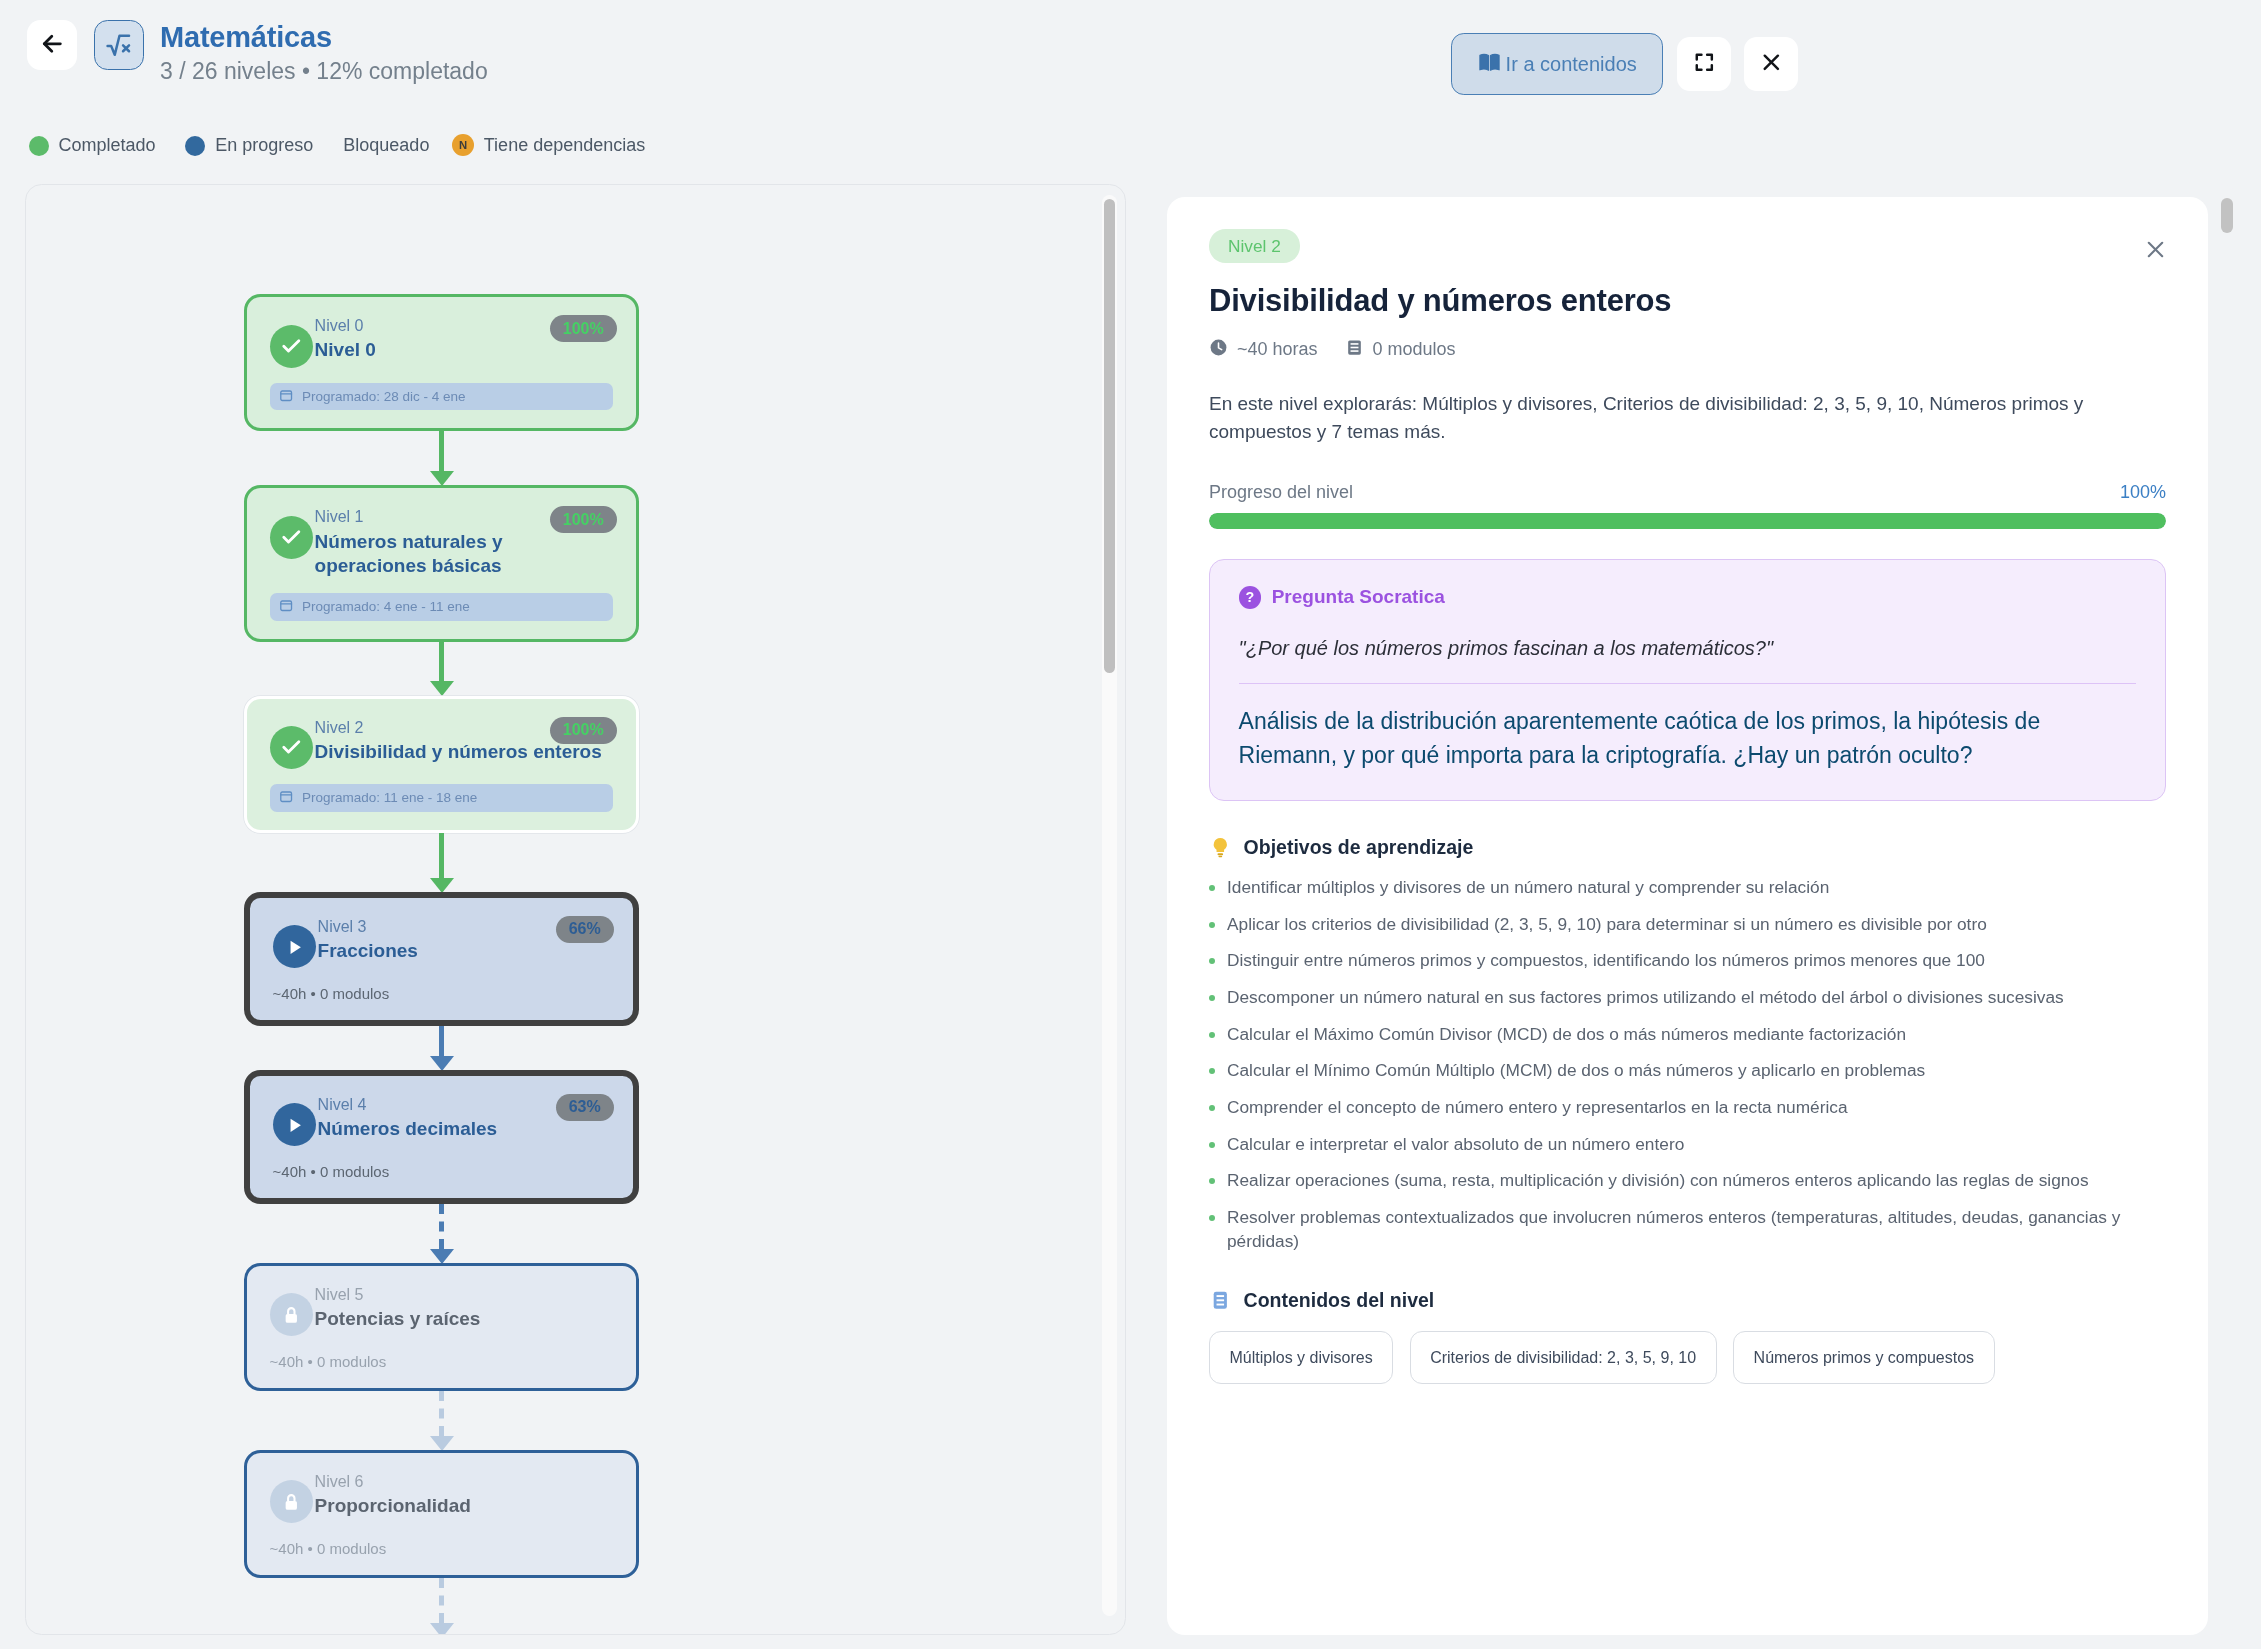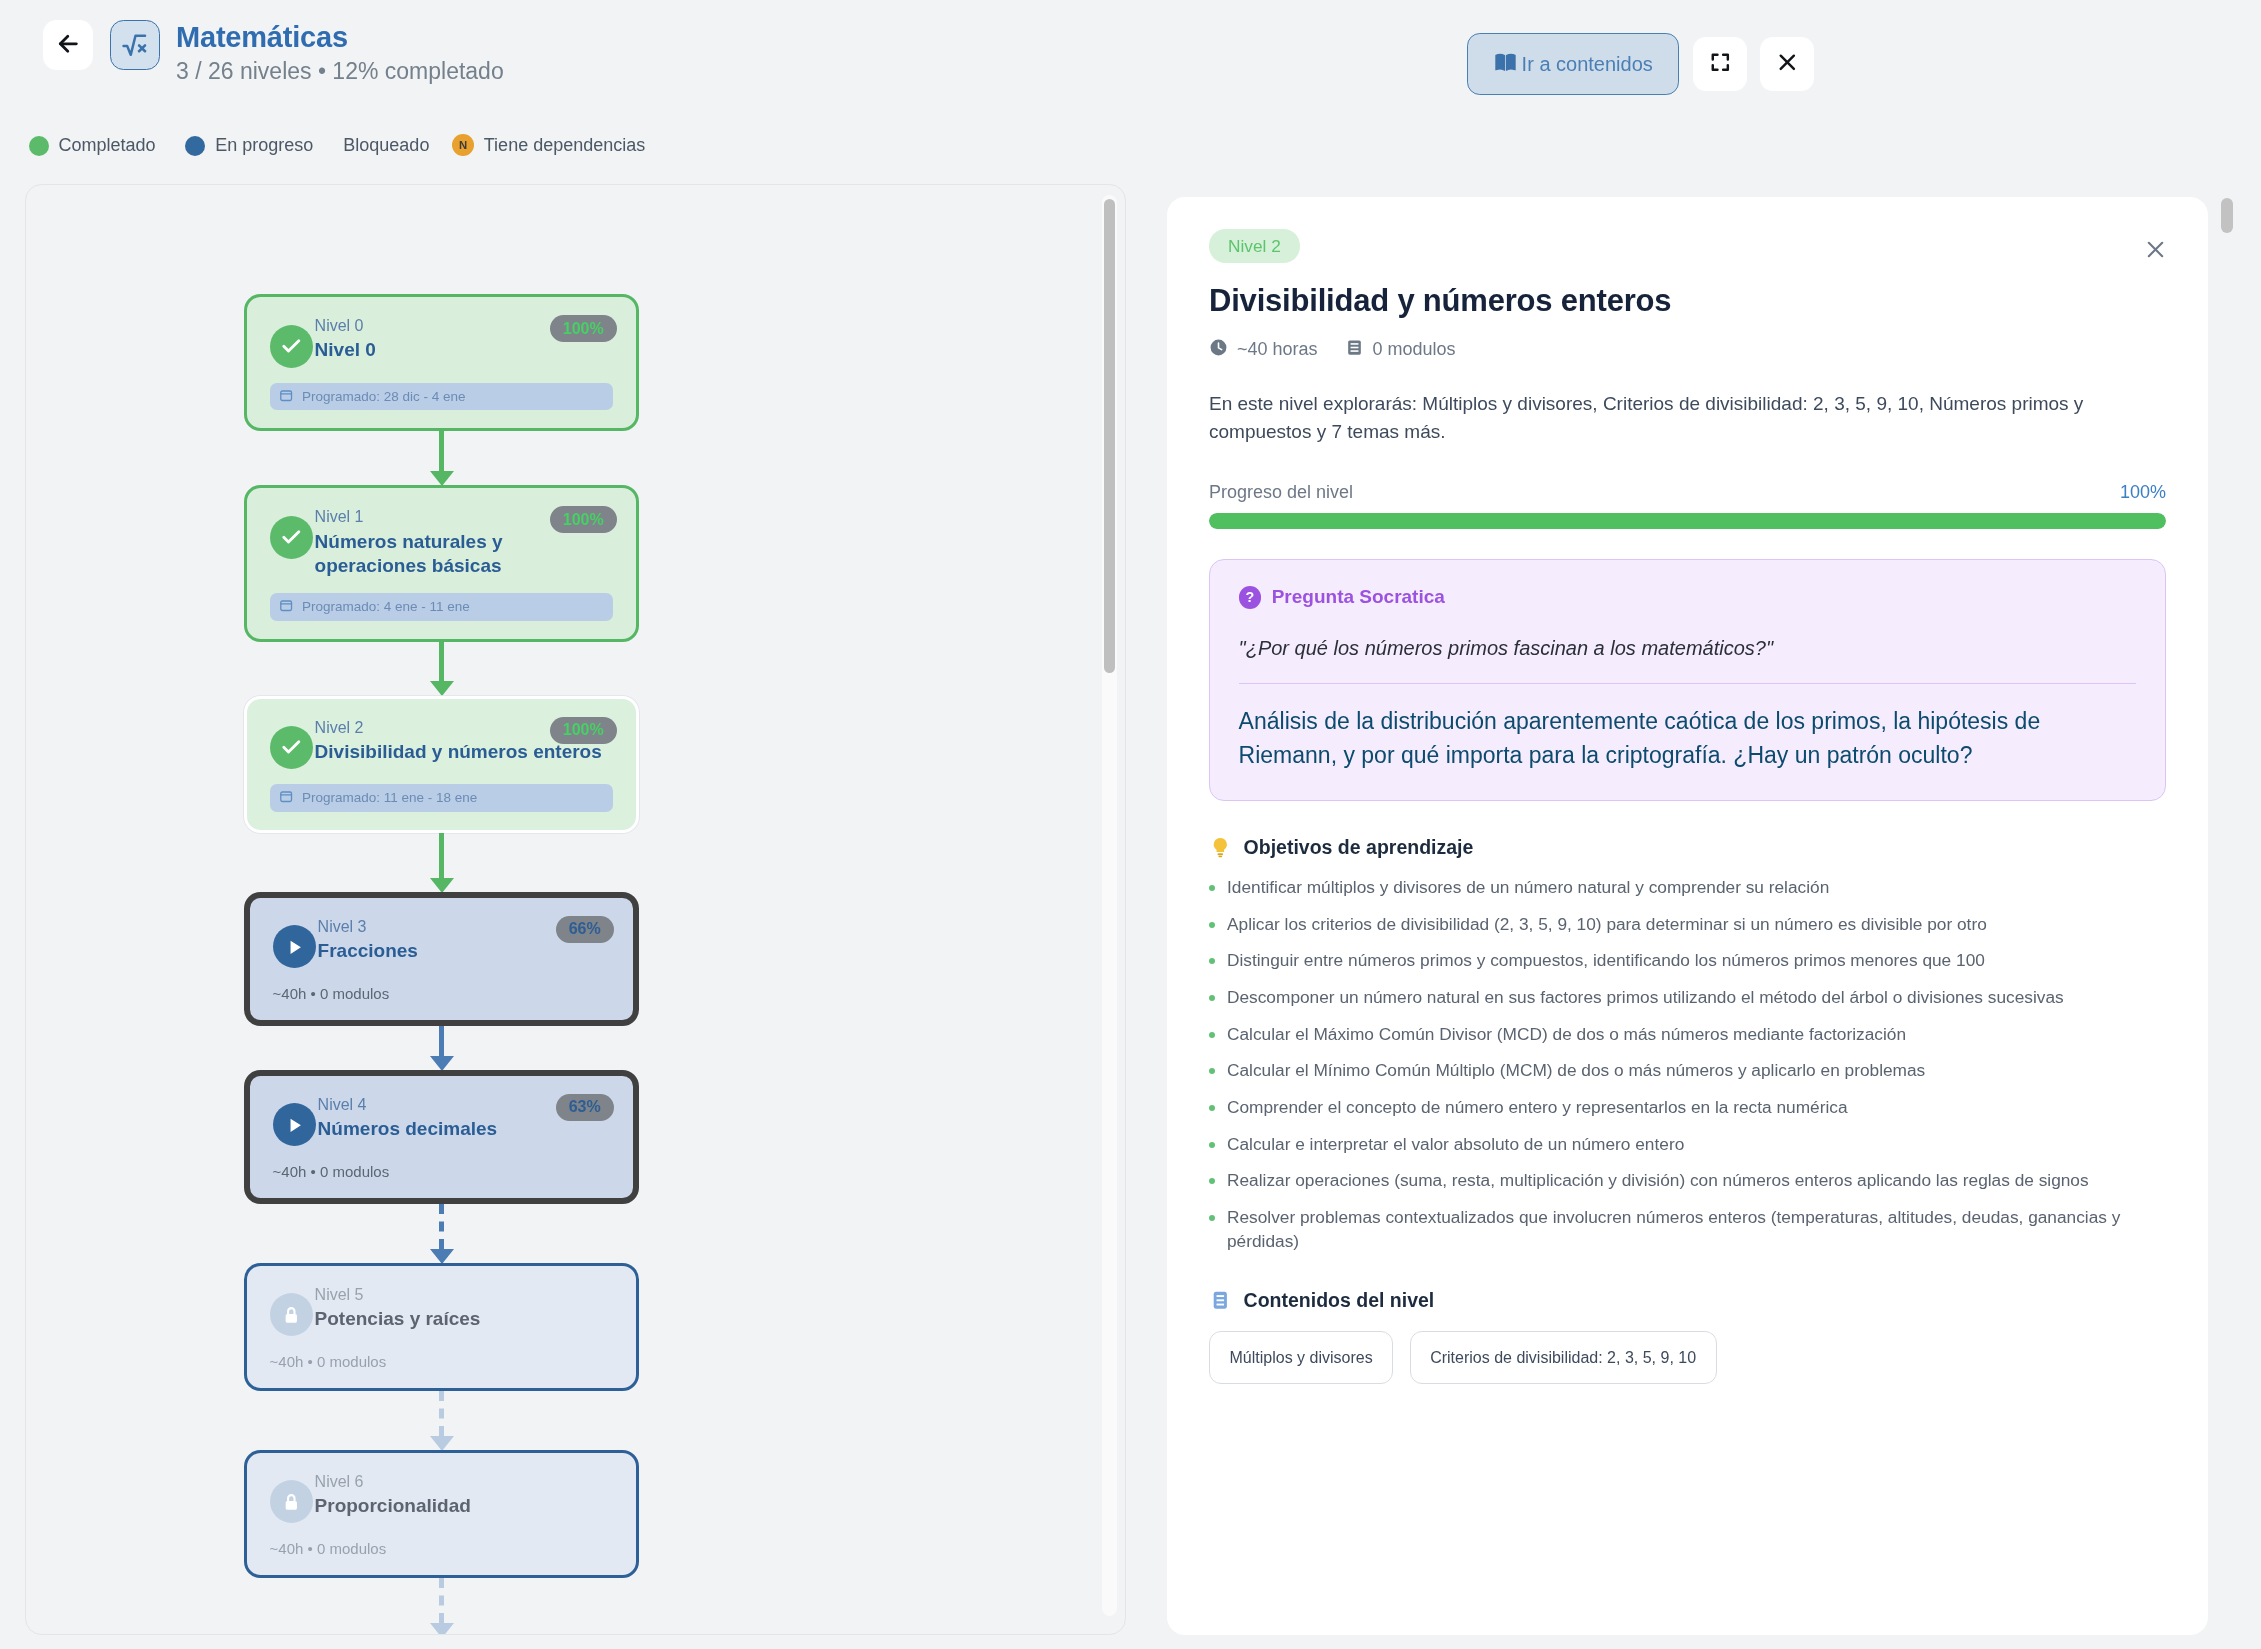--- a/index.html
+++ b/index.html
@@ -5,21 +5,21 @@
   * { box-sizing: border-box; margin: 0; padding: 0; }
   html, body {
     width: 2261px; height: 1649px;
     background: #f1f3f5;
     font-family: "Liberation Sans", sans-serif;
     overflow: hidden;
   }
 
   
   .header {
-    position: absolute; top: 0; left: 16px;
+    position: absolute; top: 0; left: 0;
     width: 1824px; height: 120px;
     background: #f1f3f5;
   }
   .hdr-left {
     position: absolute; left: 27px; top: 20px;
     display: flex; align-items: flex-start; gap: 16.5px;
   }
   .back-btn {
     width: 50px; height: 50px;
     background: #ffffff; border-radius: 13.5px;
@@ -640,20 +640,21 @@
               <rect x="8" y="6.5" width="8" height="2" fill="#fff"></rect>
               <rect x="8" y="11" width="8" height="2" fill="#fff"></rect>
               <rect x="8" y="15.5" width="8" height="2" fill="#fff"></rect>
             </svg>
         </span>
         <span>Contenidos del nivel</span>
       </div>
       <div class="chips" id="chips">
           <div class="chip">Múltiplos y divisores</div>
           <div class="chip">Criterios de divisibilidad: 2, 3, 5, 9, 10</div>
+          <div class="chip">Números primos y compuestos</div>
         </div>
 
     </div>
   </div>
   <div class="rv-scrollbar">
     <div class="thumb"></div>
   </div>
 </div>
 
 

